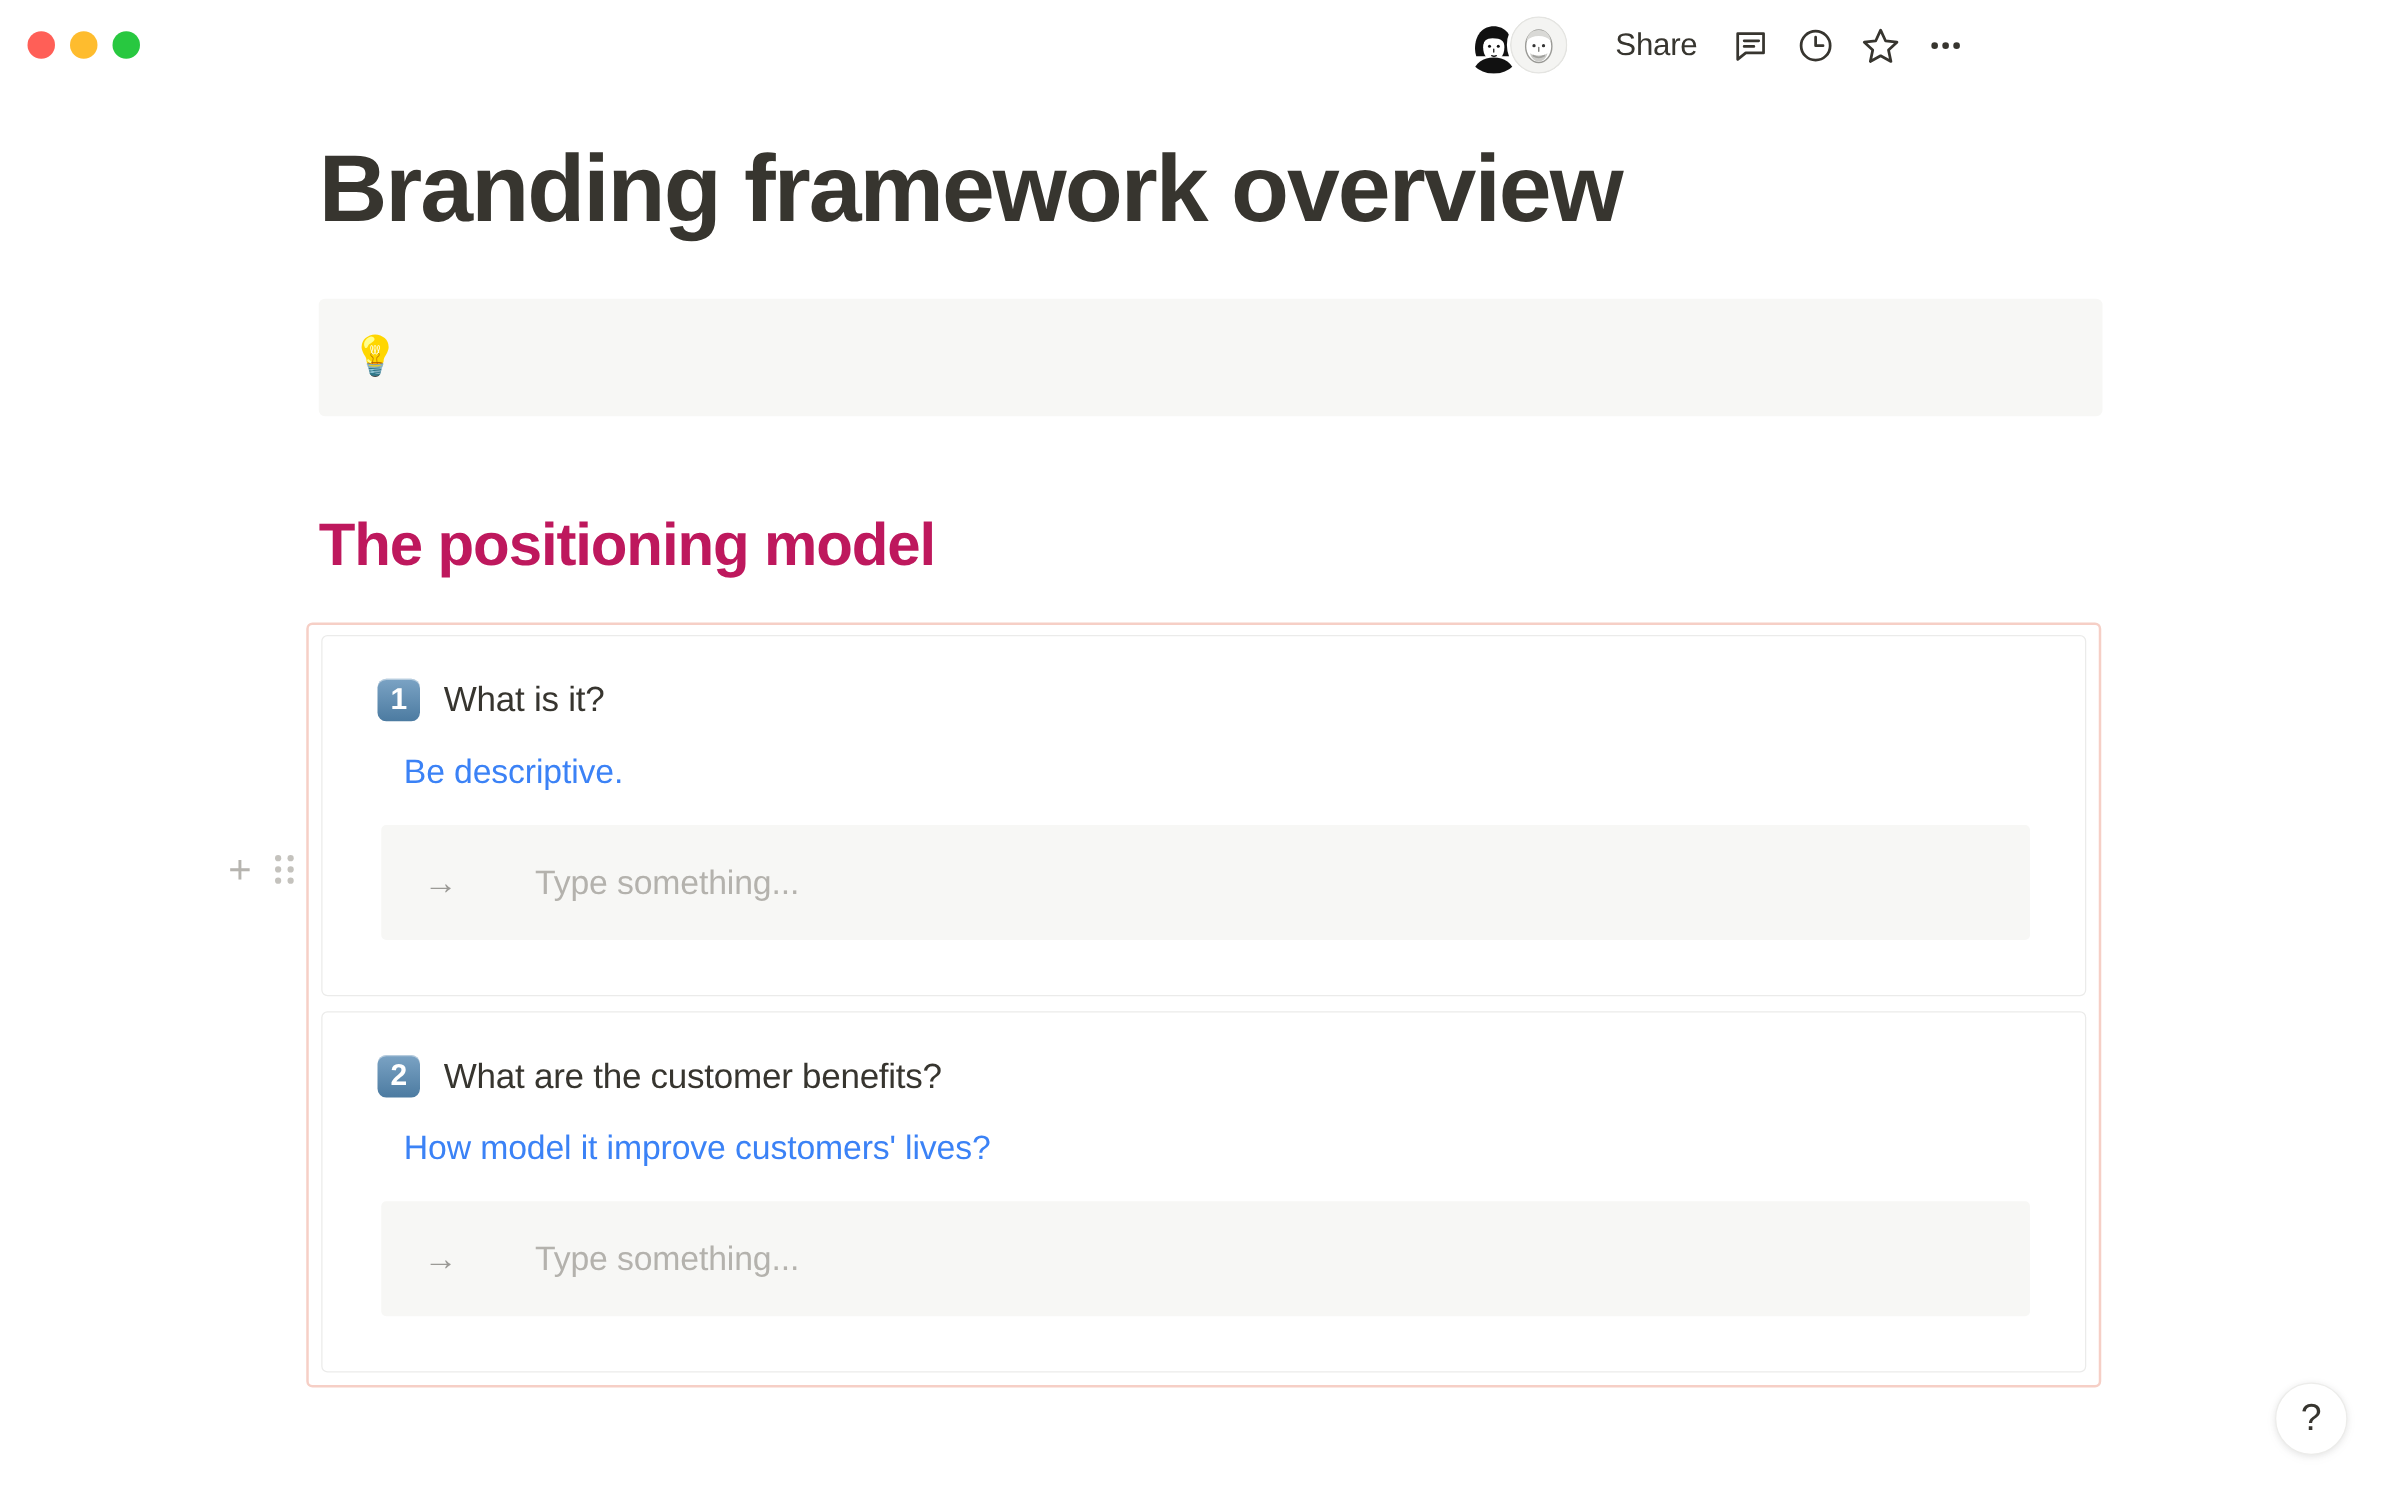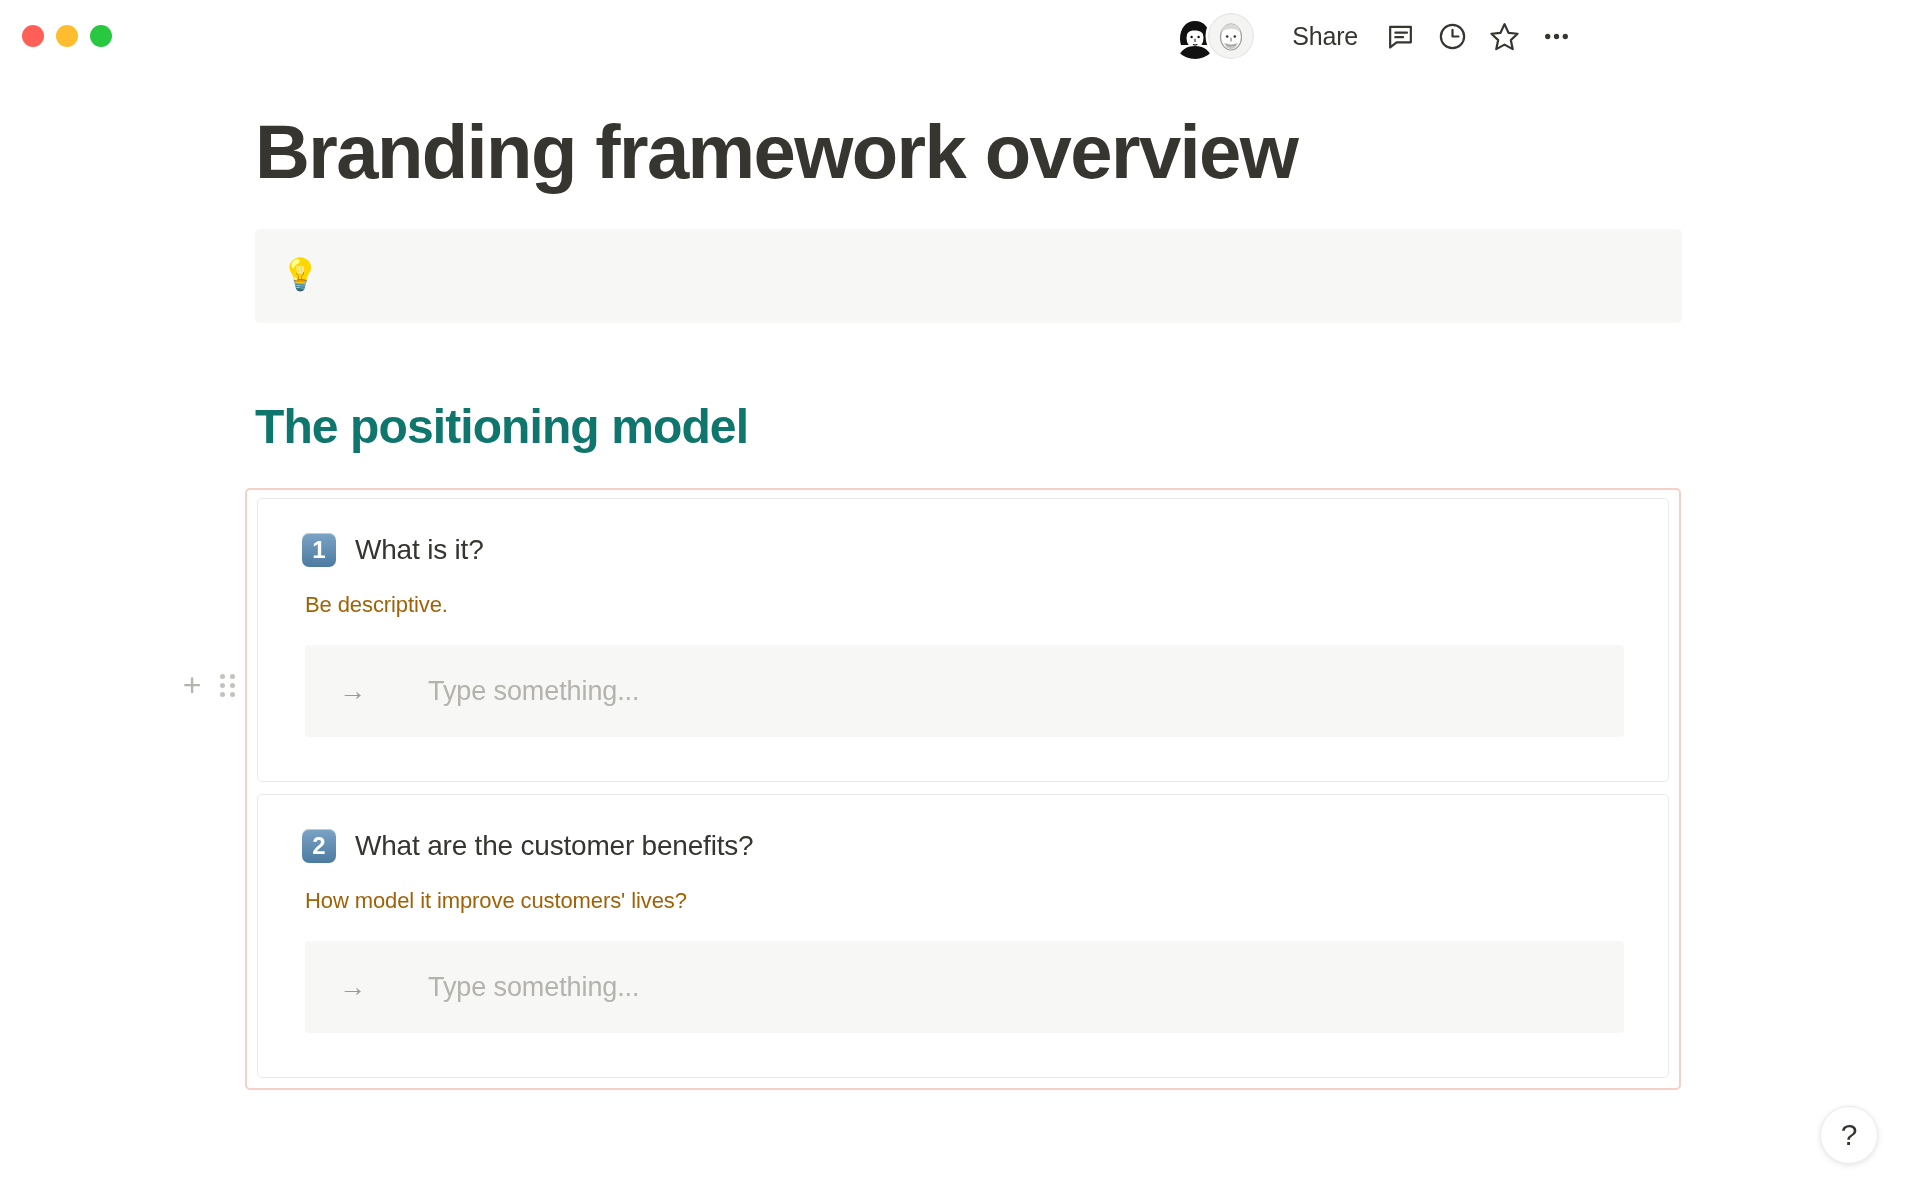--- a/index.html
+++ b/index.html
@@ -102,21 +102,21 @@
     margin-left: 255px;
     padding-top: 40px;
   }
 
   .page-title {
     font-size: 76px;
     font-weight: 700;
     letter-spacing: -1.6px;
     line-height: 1.06;
     color: #37352f;
-    margin-bottom: 36px;
+    margin-bottom: 46px;
   }
 
   
   .callout {
     background: #f7f7f5;
     border-radius: 5px;
     padding: 26px 28px 28px 26px;
     display: flex;
     gap: 18px;
     width: 1427px;
@@ -135,21 +135,21 @@
     color: #37352f;
     letter-spacing: -0.1px;
   }
   .callout-text b { font-weight: 700; }
 
   
   .section-heading {
     font-size: 48px;
     font-weight: 700;
     letter-spacing: -0.9px;
-    color: #0f766e;
+    color: #be185d;
     margin-bottom: 34px;
   }
 
   
   .sync-wrapper {
     border: 2px solid #f6cfc6;
     border-radius: 5px;
     padding: 8px 10px 10px 10px;
     width: 1436px;
     margin-left: -10px;
@@ -185,23 +185,23 @@
     box-shadow: inset 0 1px 0 rgba(255,255,255,.45);
     line-height: 1;
   }
   .q-title {
     font-size: 28px;
     font-weight: 400;
     color: #37352f;
     letter-spacing: -0.2px;
   }
   .q-sub {
-    font-size: 22px;
-    color: #a16207;
-    margin-left: 3px;
+    font-size: 27px;
+    color: #3b82f6;
+    margin-left: 21px;
     margin-bottom: 27px;
     letter-spacing: -0.1px;
   }
 
   .q-input {
     background: #f7f7f5;
     border-radius: 4px;
     height: 92px;
     display: flex;
     align-items: center;

